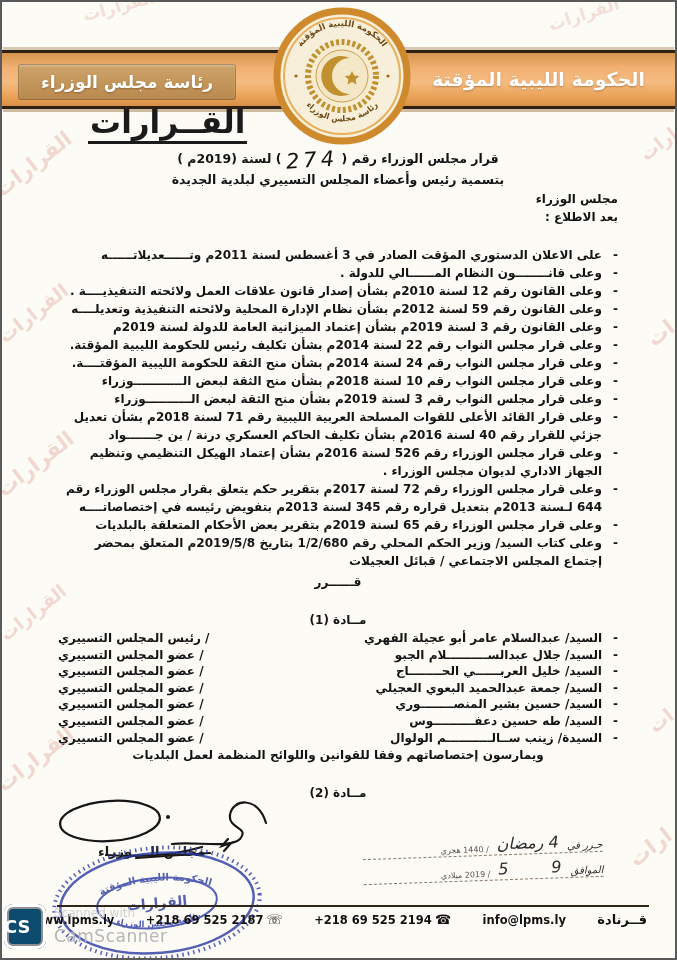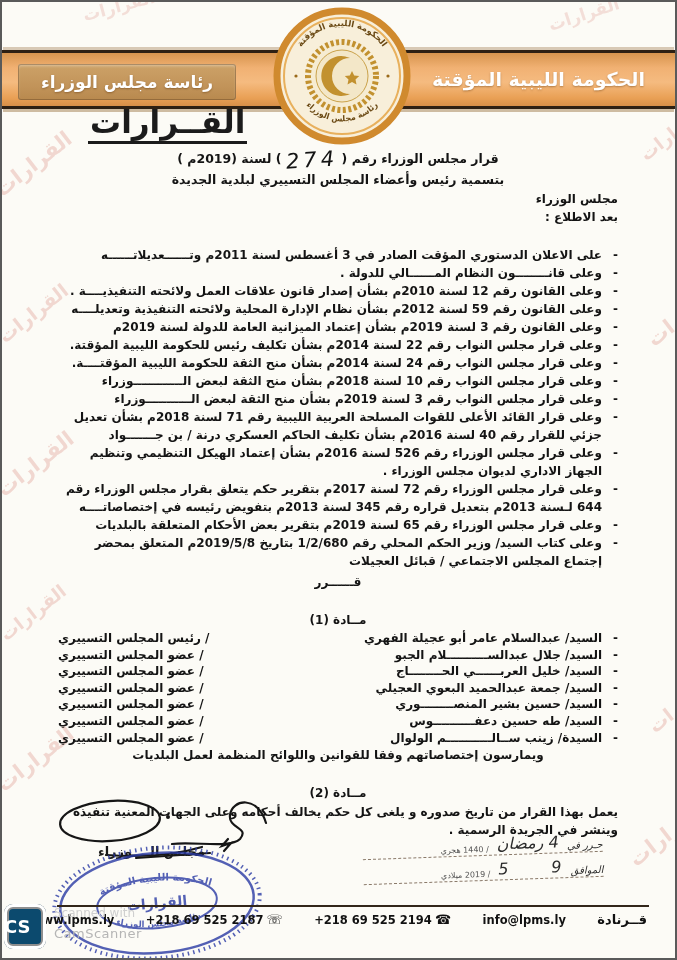--- a/index.html
+++ b/index.html
@@ -112,21 +112,21 @@
 
   
   .cam{ position:absolute; left:2px; top:900px; width:260px; height:56px; }
   .cs-box{
     position:absolute; left:0; top:2px; width:42px; height:45px; background:#0c4a6e;
     border-radius:9px; display:flex; align-items:center; justify-content:flex-start;
     box-shadow:inset 0 0 0 3px #ffffff, inset 0 0 0 5px #8f8f8f;
   }
   .cs-box span{ color:#ffffff; font-weight:bold; font-size:18px; letter-spacing:0; }
   .cam-t1{ position:absolute; left:50px; top:4px; color:#cfcfcf; font-size:12px; }
-  .cam-t2{ position:absolute; left:50px; top:24px; color:#b5b5b5; font-size:13px; letter-spacing:.5px; }
+  .cam-t2{ position:absolute; left:50px; top:24px; color:#b5b5b5; font-size:17px; letter-spacing:.5px; }
 </style>
 </head>
 <body>
 
 <div class="page">
 
   <span class="wm" style="left:-14px; top:150px;">القرارات</span>
   <span class="wm" style="left:-10px; top:300px; font-size:19px;">القرارات</span>
   <span class="wm" style="left:-12px; top:450px;">القرارات</span>
   <span class="wm" style="left:-8px; top:600px; font-size:18px;">القرارات</span>
@@ -271,21 +271,20 @@
         </div>
       <div class="member-row">
           <span class="dash">-</span>
           <span class="name">السيدة/ زينب ســالـــــــــــم الولوال</span>
           <span class="role">/ عضو المجلس التسييري</span>
         </div>
     </div>
 
     <div class="members-note">ويمارسون إختصاصاتهم وفقا للقوانين واللوائح المنظمة لعمل البلديات</div>
     <div class="center article-label">مــادة (2)</div>
-    <div class="article2-text">يعمل بهذا القرار من تاريخ صدوره و يلغى كل حكم يخالف أحكامه وعلى الجهات المعنية تنفيذه وينشر في الجريدة الرسمية .</div>
   </div>
 
   <svg class="sig-svg" viewBox="0 0 232 92">
     <g fill="none" stroke="#161616" stroke-width="2.2" stroke-linecap="round">
       <path d="M214,40 C206,12 180,16 178,32 C176,46 198,44 188,56 C178,66 142,58 120,61"></path>
       <path d="M176,56 l-6,7 l9,-3 l-7,8"></path>
       <ellipse cx="58" cy="38" rx="50" ry="20" transform="rotate(-4 58 38)"></ellipse>
       <path d="M150,64 q-40,12 -96,8"></path>
       <path d="M158,70 l-74,5"></path>
     </g>

